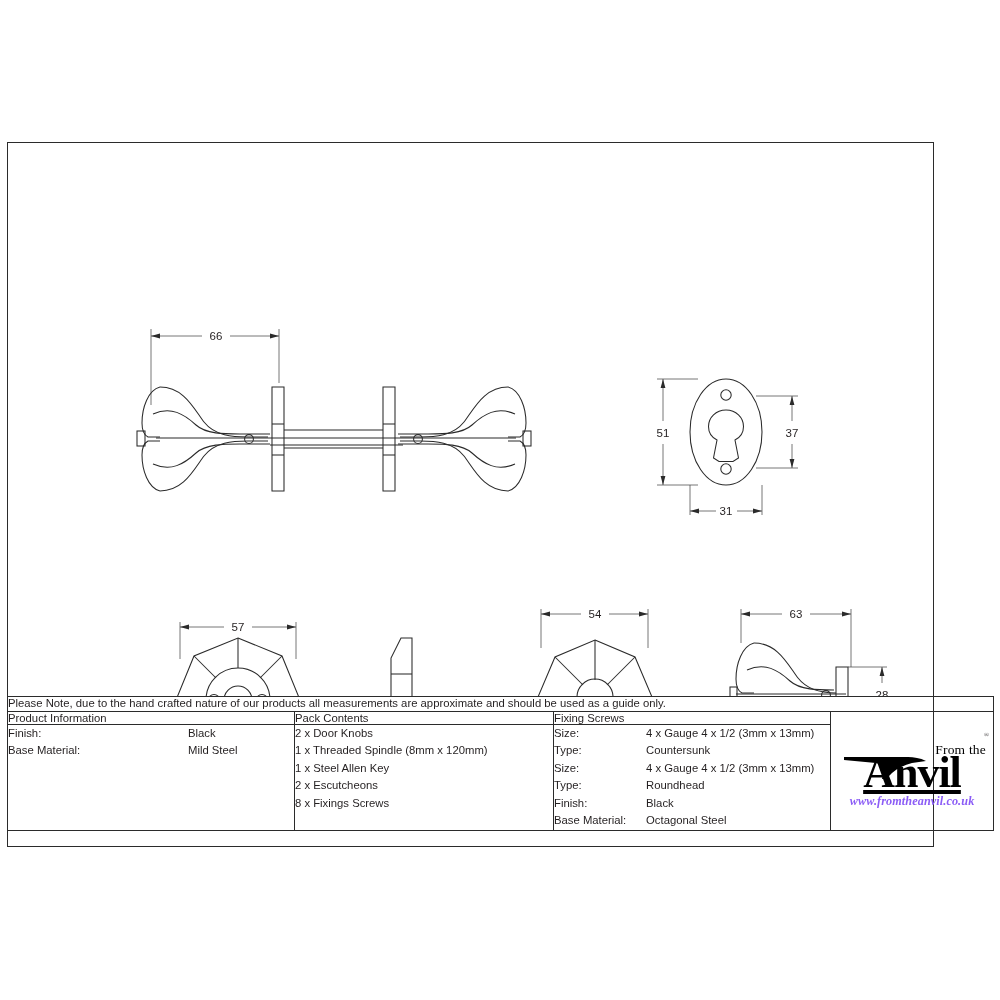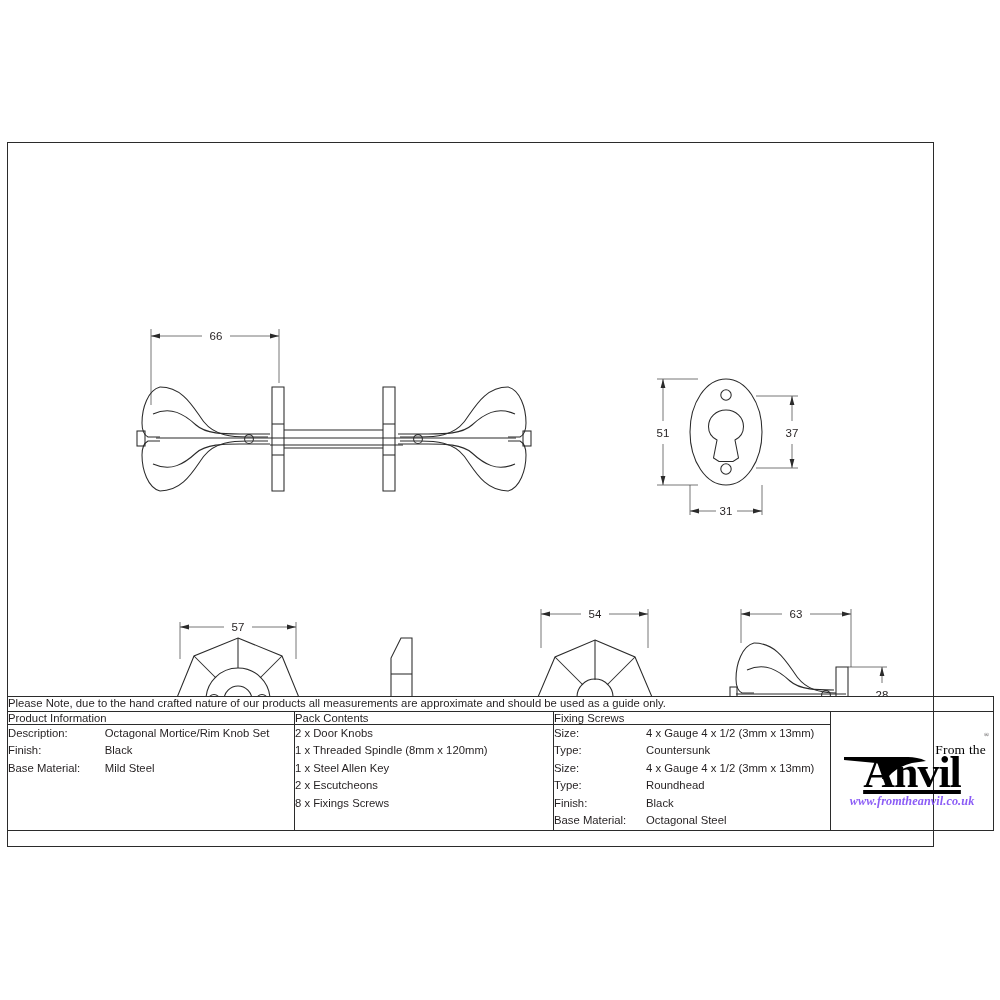--- a/index.html
+++ b/index.html
@@ -417,24 +417,20 @@
             </div>
             <div class="logo-url">www.fromtheanvil.co.uk</div>
           </div>
         </td>
       </tr>
       <tr>
 
         <td class="body-cell">
           <div class="kv">
             <div class="kv-row">
-              <span class="kv-k">Description:</span>
-              <span class="kv-v">Octagonal Mortice/Rim Knob Set</span>
-            </div>
-            <div class="kv-row">
               <span class="kv-k">Finish:</span>
               <span class="kv-v">Black</span>
             </div>
             <div class="kv-row">
               <span class="kv-k">Base Material:</span>
               <span class="kv-v">Mild Steel</span>
             </div>
           </div>
         </td>
 

